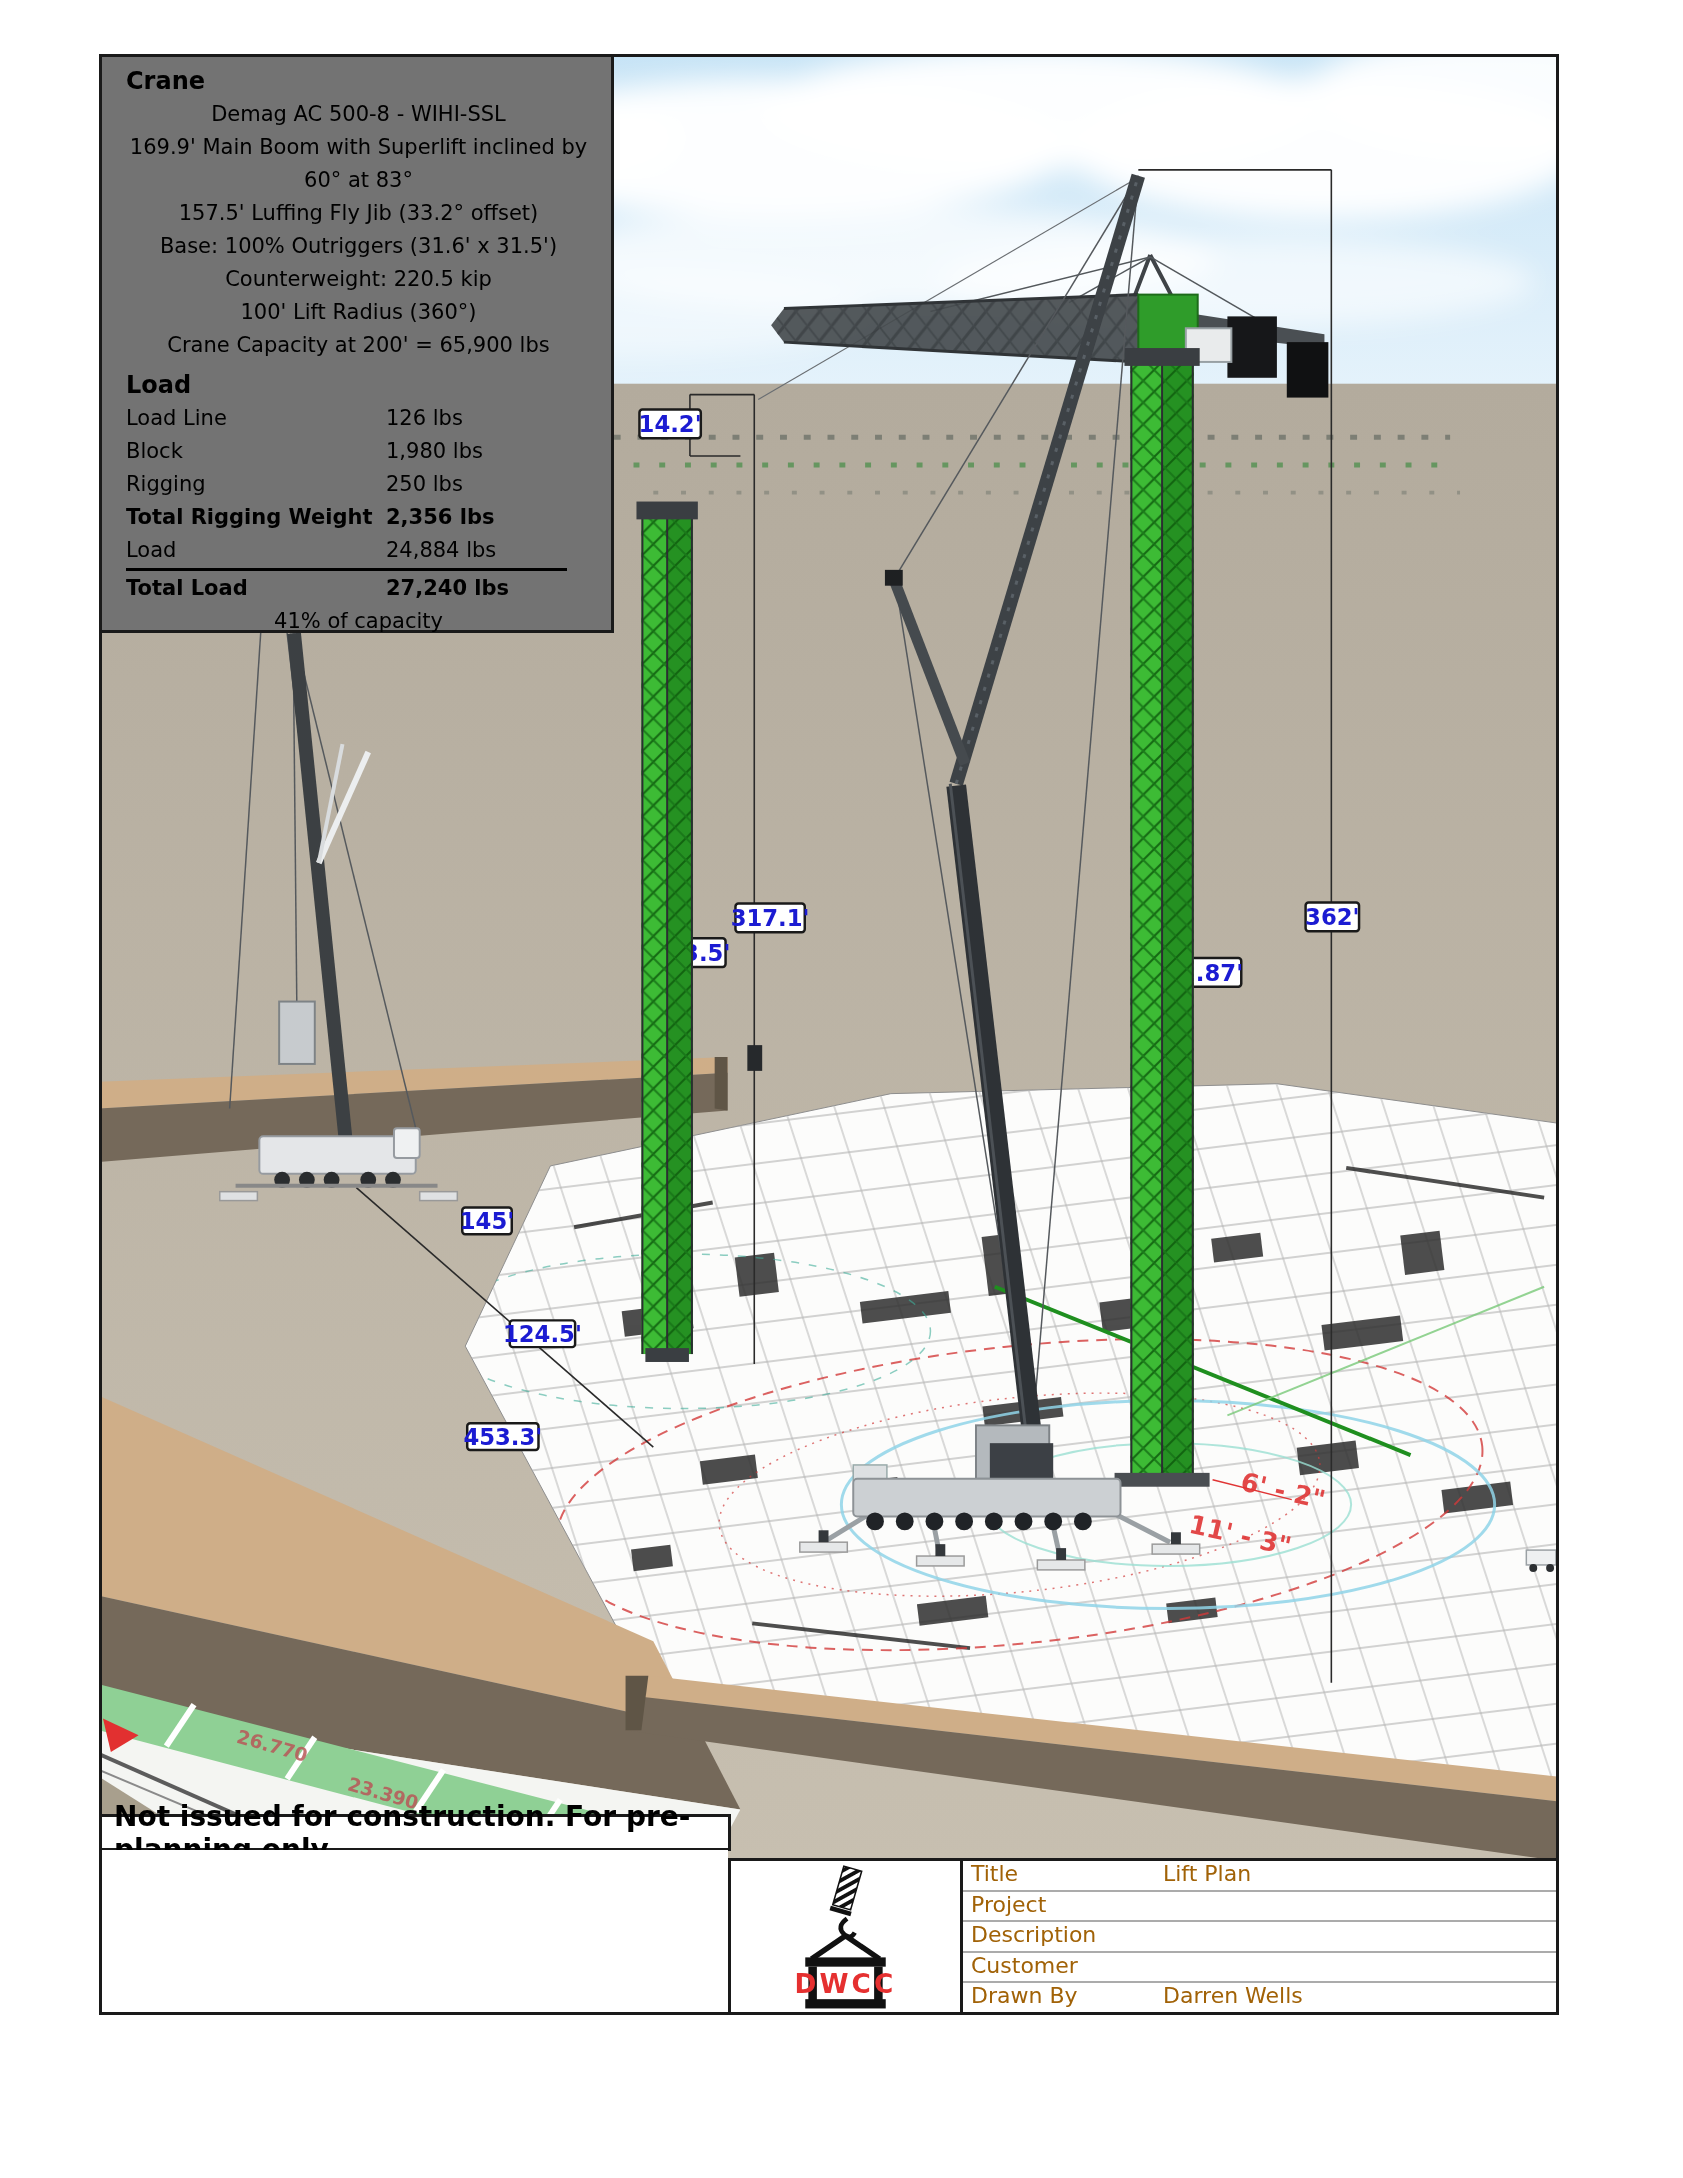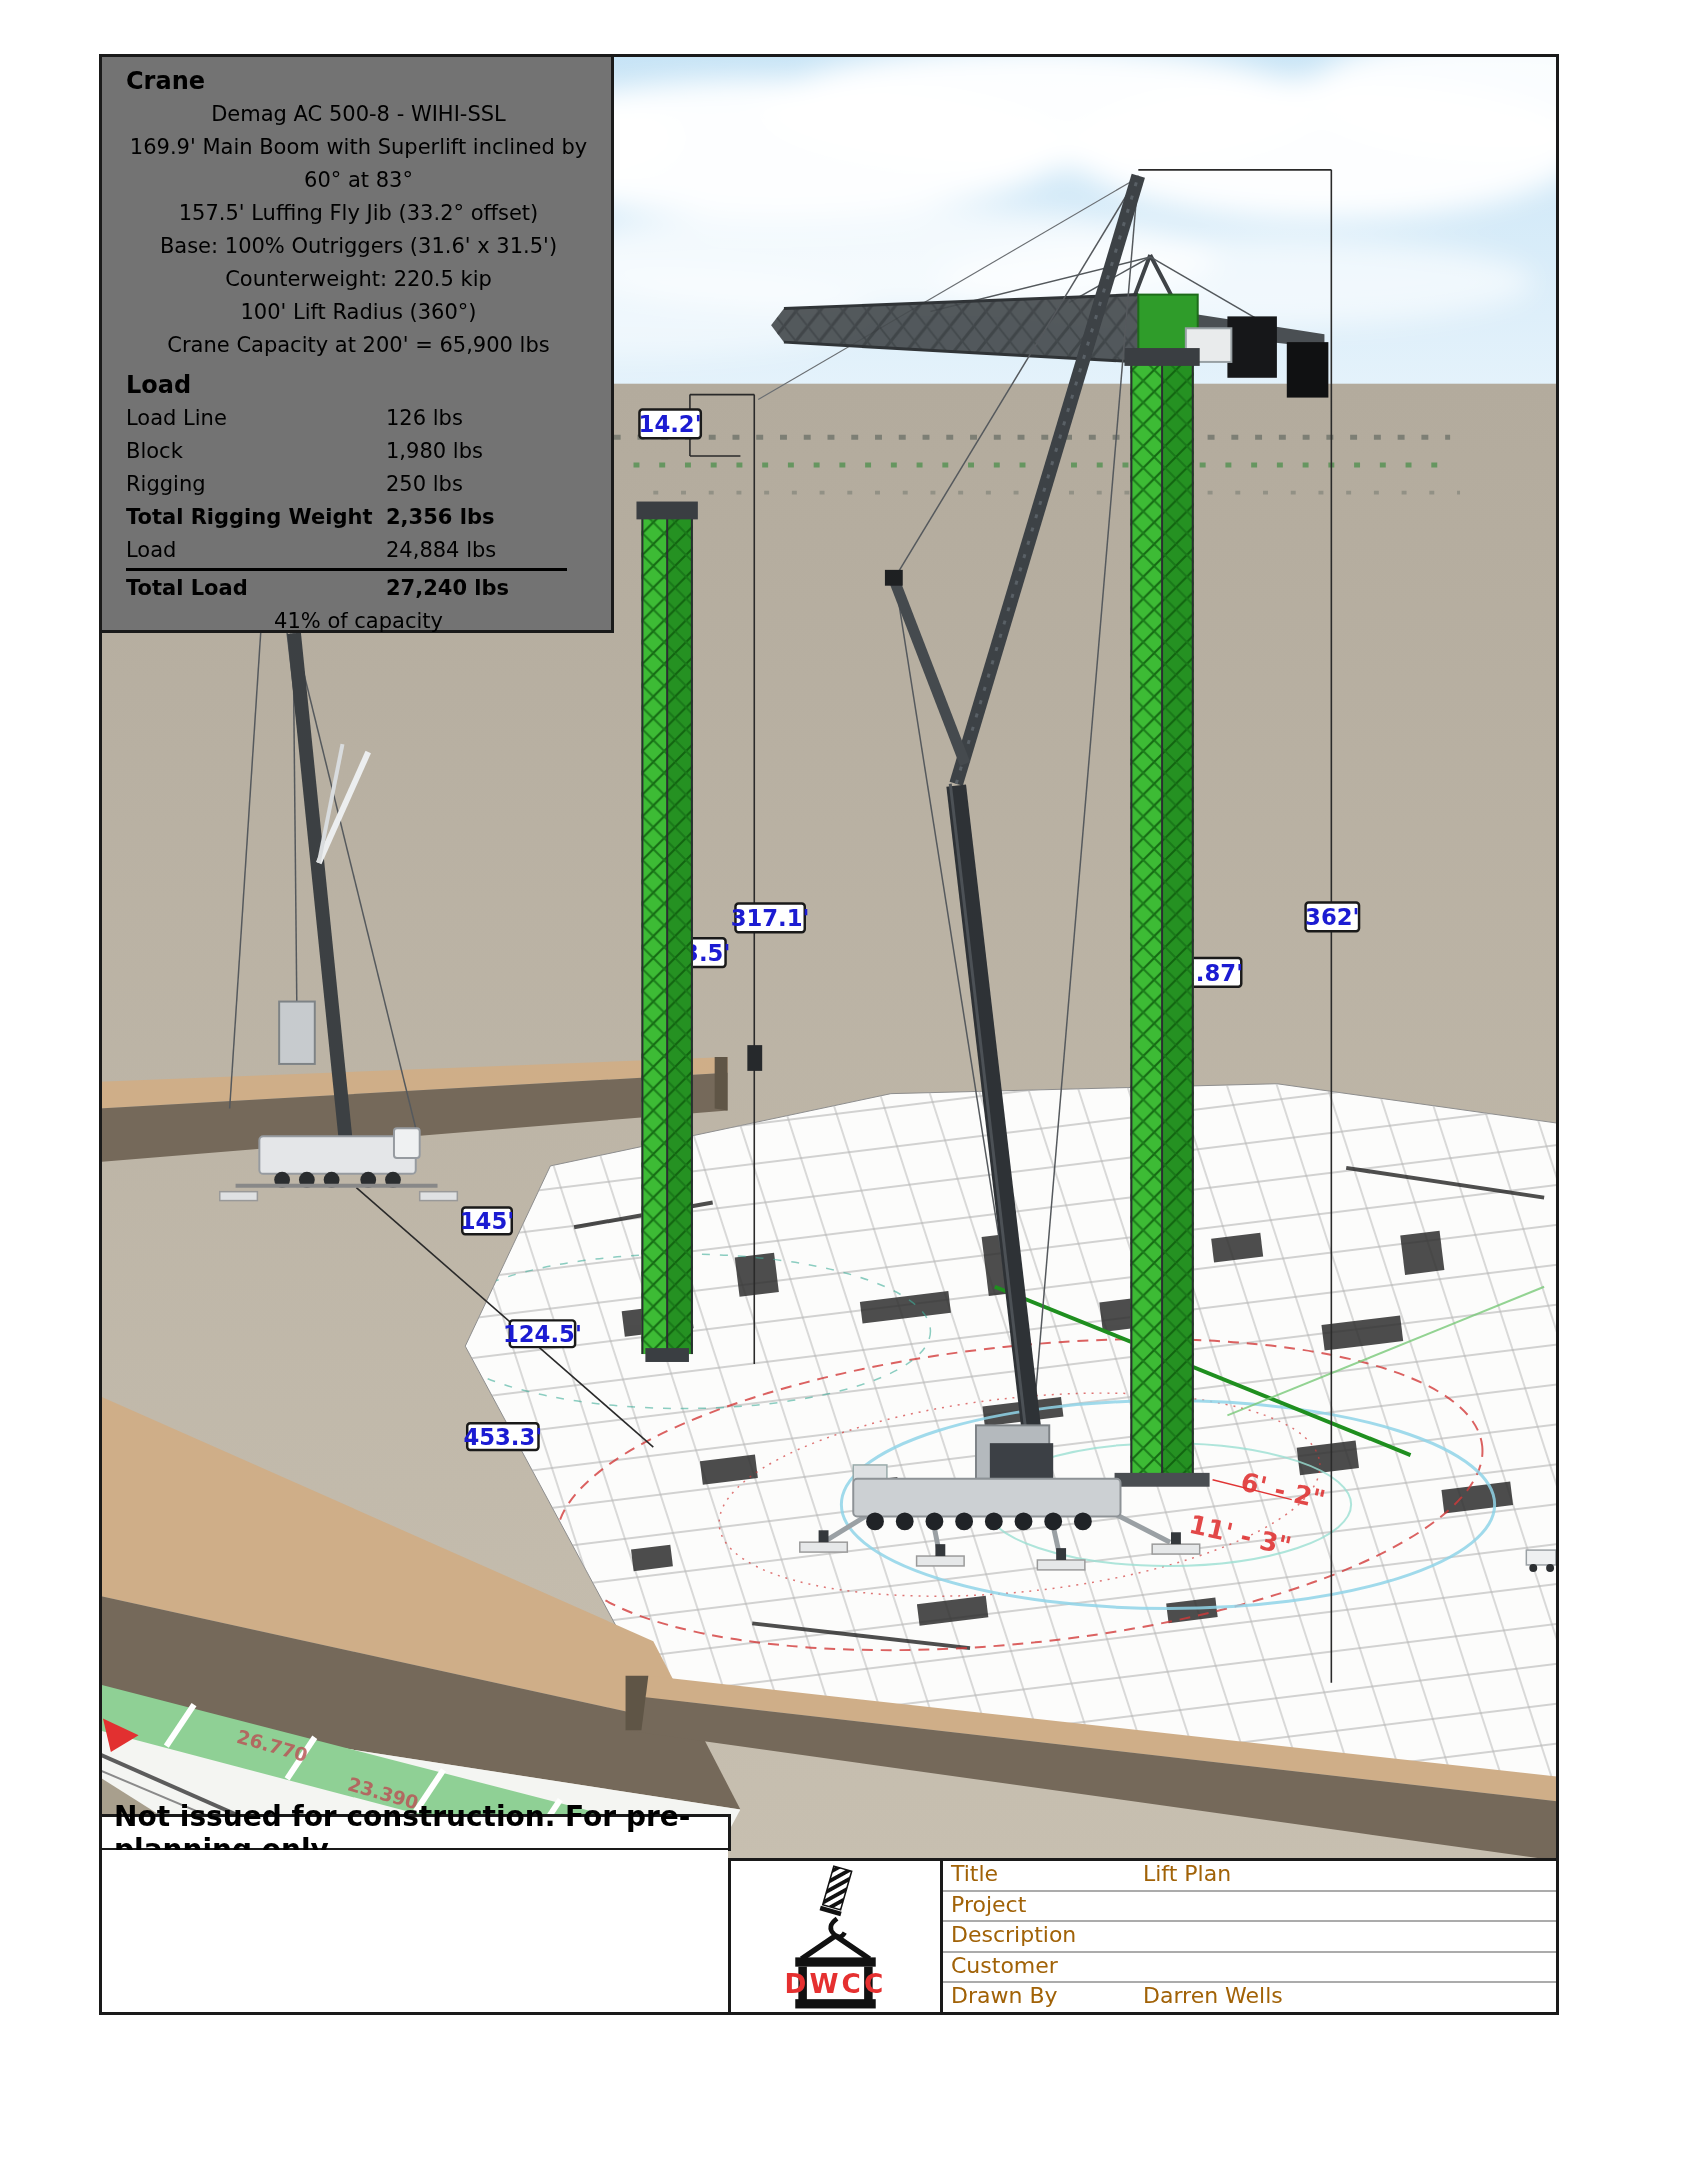--- a/index.html
+++ b/index.html
@@ -28,21 +28,21 @@
   
   .disclaimer{left:99px;top:1814px;width:632px;height:37px;background:#ffffff;
               border:3px solid #1a1a1a;box-sizing:border-box;display:flex;align-items:center;
               font-size:28px;font-weight:bold;color:#000;padding-left:12px;}
 
   .blank-bl{left:102px;top:1850px;width:626px;height:162px;background:#ffffff;}
 
   
   .tblock{left:728px;top:1858px;width:829px;height:154px;background:#ffffff;
           border-top:3px solid #1a1a1a;border-left:3px solid #1a1a1a;box-sizing:border-box;display:flex;}
-  .logo-cell{width:212px;border-right:3px solid #1a1a1a;box-sizing:border-box;
+  .logo-cell{width:232px;border-right:3px solid #1a1a1a;box-sizing:border-box;
              display:flex;align-items:center;justify-content:center;}
   .fields{flex:1;display:flex;flex-direction:column;}
   .frow{flex:1;display:flex;align-items:flex-start;border-bottom:2px solid #ababab;
         font-size:22px;color:#a16207;padding-left:8px;}
   .frow:last-child{border-bottom:none;}
   .flabel{display:inline-block;width:176px;}
   .fvalue{display:inline-block;margin-left:16px;}
 
   .dimtxt{font-family:"DejaVu Sans","Liberation Sans",sans-serif;font-size:23px;font-weight:bold;fill:#1b1bd2;}
   .plandim{font-family:"DejaVu Sans",sans-serif;font-size:26px;font-weight:bold;fill:#e03535;opacity:.9;}

